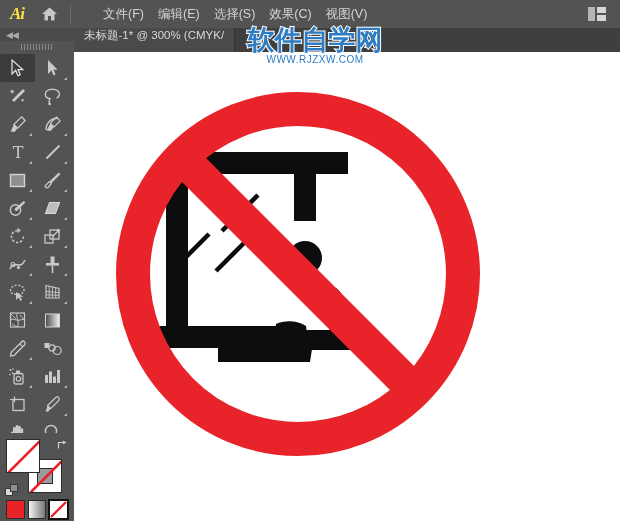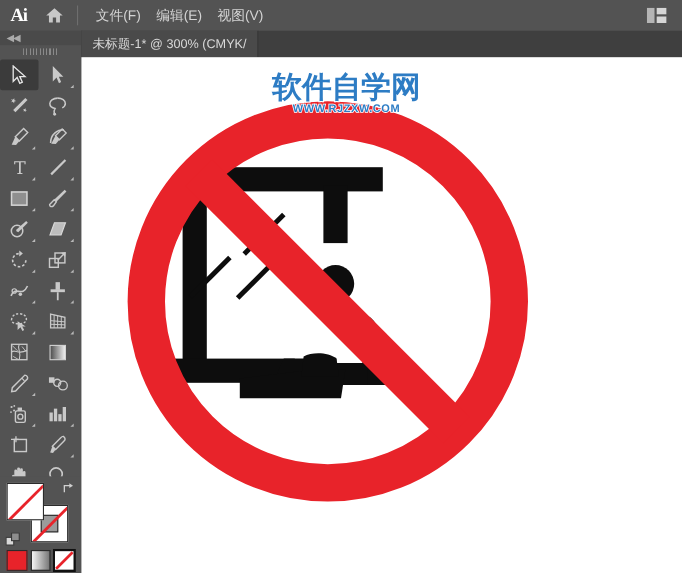--- a/index.html
+++ b/index.html
@@ -11,28 +11,28 @@
   }
   #app{position:relative;width:620px;height:521px;}
 
   
   .menubar{
     position:absolute;left:0;top:0;width:620px;height:28px;
     background:#535353;display:flex;align-items:center;
   }
   .ai-logo{
     width:34px;height:28px;display:flex;align-items:center;justify-content:center;
-    color:#ffffff;font-size:17px;font-weight:bold;
+    color:#fde047;font-size:17px;font-weight:bold;font-style:italic;
     font-family:"Liberation Serif","DejaVu Serif",serif;letter-spacing:-1px;
   }
   .home-btn{
     width:30px;height:28px;display:flex;align-items:center;justify-content:center;
   }
   .vsep{width:1px;height:18px;background:#6e6e6e;margin:0 6px;}
-  .menu-items{display:flex;align-items:flex-start;margin-left:3px;}
+  .menu-items{display:flex;align-items:flex-start;margin-left:19px;}
   .menu-item{
     color:#d4d4d4;font-size:12.5px;padding:4px 7px;white-space:nowrap;cursor:default;
   }
   .ws-switch{
     position:absolute;right:8px;top:0;height:28px;width:30px;
     display:flex;align-items:center;justify-content:center;
   }
 
   
   .toolbar{
@@ -82,21 +82,21 @@
     width:19px;height:19px;border:1px solid #2b2b2b;box-sizing:border-box;position:relative;
   }
   .mini.on{outline:2px solid #111;outline-offset:-1px;box-shadow:0 0 0 1px #9a9a9a;}
 
   
   .tabstrip{
     position:absolute;left:74px;top:28px;width:546px;height:24px;background:#3f3f3f;
     display:flex;align-items:flex-end;
   }
   .doctab{
-    height:24px;background:#4a4a4a;display:flex;align-items:center;
+    height:24px;background:#4a4a4a;display:flex;align-items:flex-start;
     padding:0 10px;color:#d8d8d8;font-size:11.5px;white-space:nowrap;
     border-right:1px solid #333;box-sizing:border-box;
   }
 
   
   .canvas{
     position:absolute;left:74px;top:52px;width:546px;height:469px;background:#ffffff;
     overflow:hidden;
   }
   .artwork{position:absolute;left:24px;top:22px;width:400px;height:400px;}
@@ -106,24 +106,23 @@
     position:absolute;left:235px;top:26px;width:160px;height:40px;
     text-align:center;pointer-events:none;user-select:none;
   }
   .wm-cn{
     font-size:27px;font-weight:bold;line-height:28px;
     font-family:"DejaVu Sans","Liberation Sans",sans-serif;
     color:#2d7cc4;
     -webkit-text-stroke:2px #ffffff;
     paint-order:stroke fill;
     letter-spacing:0px;
-    margin-top:40px;
   }
   .wm-en{
-    font-size:10px;font-weight:bold;line-height:11px;letter-spacing:0.5px;
+    font-size:10px;font-weight:normal;line-height:11px;letter-spacing:0.5px;
     color:#2d7cc4;-webkit-text-stroke:1.4px #ffffff;paint-order:stroke fill;
   }
 </style>
 </head>
 <body>
 
 <div id="app">
 
   <div class="menubar">
     <div class="ai-logo">Ai</div>
@@ -132,20 +131,22 @@
       <svg width="17" height="16" viewBox="0 0 17 16">
         <path d="M8.5 1.5 L16 8 H13.5 V14.5 H10 V10 H7 V14.5 H3.5 V8 H1 Z" fill="#c8c8c8"></path>
       </svg>
     </div>
 
     <div class="vsep"></div>
 
     <div class="menu-items">
       <div class="menu-item">文件(F)</div>
       <div class="menu-item">编辑(E)</div>
+      <div class="menu-item">选择(S)</div>
+      <div class="menu-item">效果(C)</div>
       <div class="menu-item">视图(V)</div>
     </div>
 
     <div class="ws-switch">
       <svg width="18" height="14" viewBox="0 0 18 14">
         <rect x="0" y="0" width="7" height="14" fill="#b5b5b5"></rect>
         <rect x="9" y="0" width="9" height="6" fill="#d6d6d6"></rect>
         <rect x="9" y="8" width="9" height="6" fill="#d6d6d6"></rect>
       </svg>
     </div>

